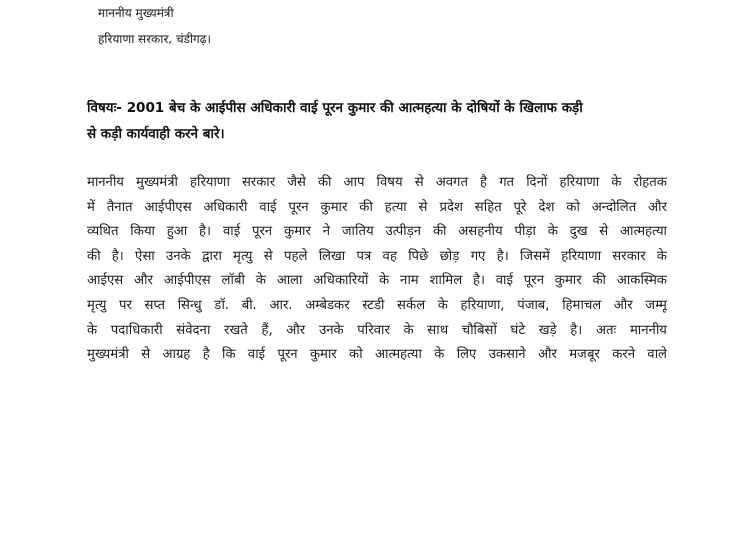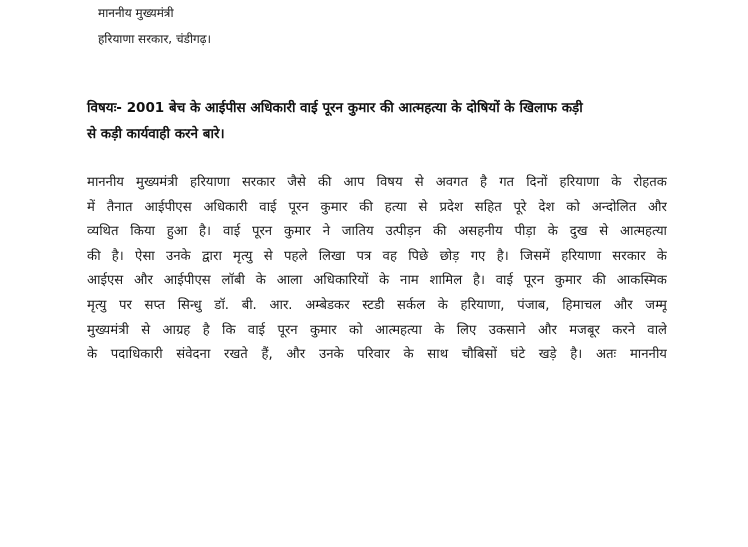--- a/index.html
+++ b/index.html
@@ -76,20 +76,20 @@
     <span style="display:block;white-space:nowrap;">से कड़ी कार्यवाही करने बारे।</span>
   </div>
 
   <div class="para" style="top:170px;">
     <span class="ln">माननीय मुख्यमंत्री हरियाणा सरकार जैसे की आप विषय से अवगत है गत दिनों हरियाणा के रोहतक</span>
     <span class="ln">में तैनात आईपीएस अधिकारी वाई पूरन कुमार की हत्या से प्रदेश सहित पूरे देश को अन्दोलित और</span>
     <span class="ln">व्यथित किया हुआ है। वाई पूरन कुमार ने जातिय उत्पीड़न की असहनीय पीड़ा के दुख से आत्महत्या</span>
     <span class="ln">की है। ऐसा उनके द्वारा मृत्यु से पहले लिखा पत्र वह पिछे छोड़ गए है। जिसमें हरियाणा सरकार के</span>
     <span class="ln">आईएस और आईपीएस लॉबी के आला अधिकारियों के नाम शामिल है। वाई पूरन कुमार की आकस्मिक</span>
     <span class="ln">मृत्यु पर सप्त सिन्धु डॉ. बी. आर. अम्बेडकर स्टडी सर्कल के हरियाणा, पंजाब, हिमाचल और जम्मू</span>
+    <span class="ln">के पदाधिकारी संवेदना रखते हैं, और उनके परिवार के साथ चौबिसों घंटे खड़े है। अतः माननीय</span>
     <span class="ln">मुख्यमंत्री से आग्रह है कि वाई पूरन कुमार को आत्महत्या के लिए उकसाने और मजबूर करने वाले</span>
-    <span class="ln">के पदाधिकारी संवेदना रखते हैं, और उनके परिवार के साथ चौबिसों घंटे खड़े है। अतः माननीय</span>
   </div>
 
   <div class="para" style="top:456px;">
   </div>
 
 </div>
 
 </body></html>

